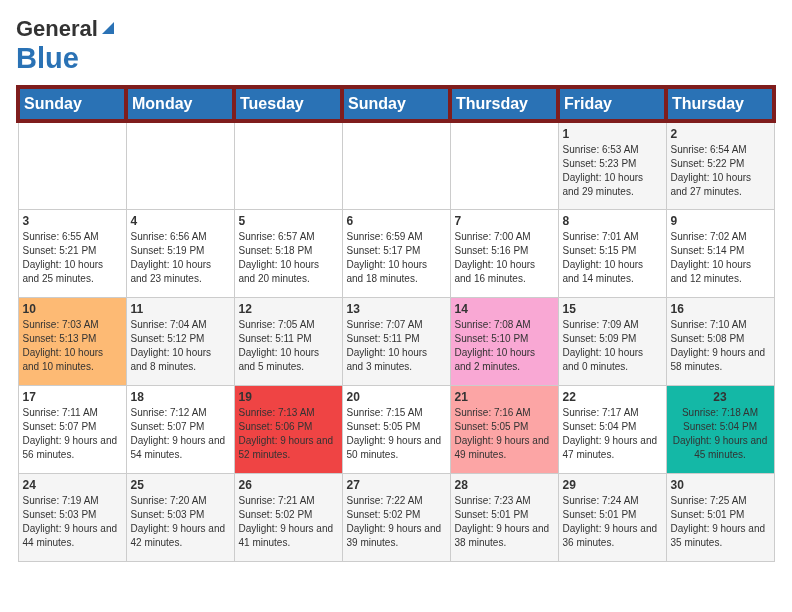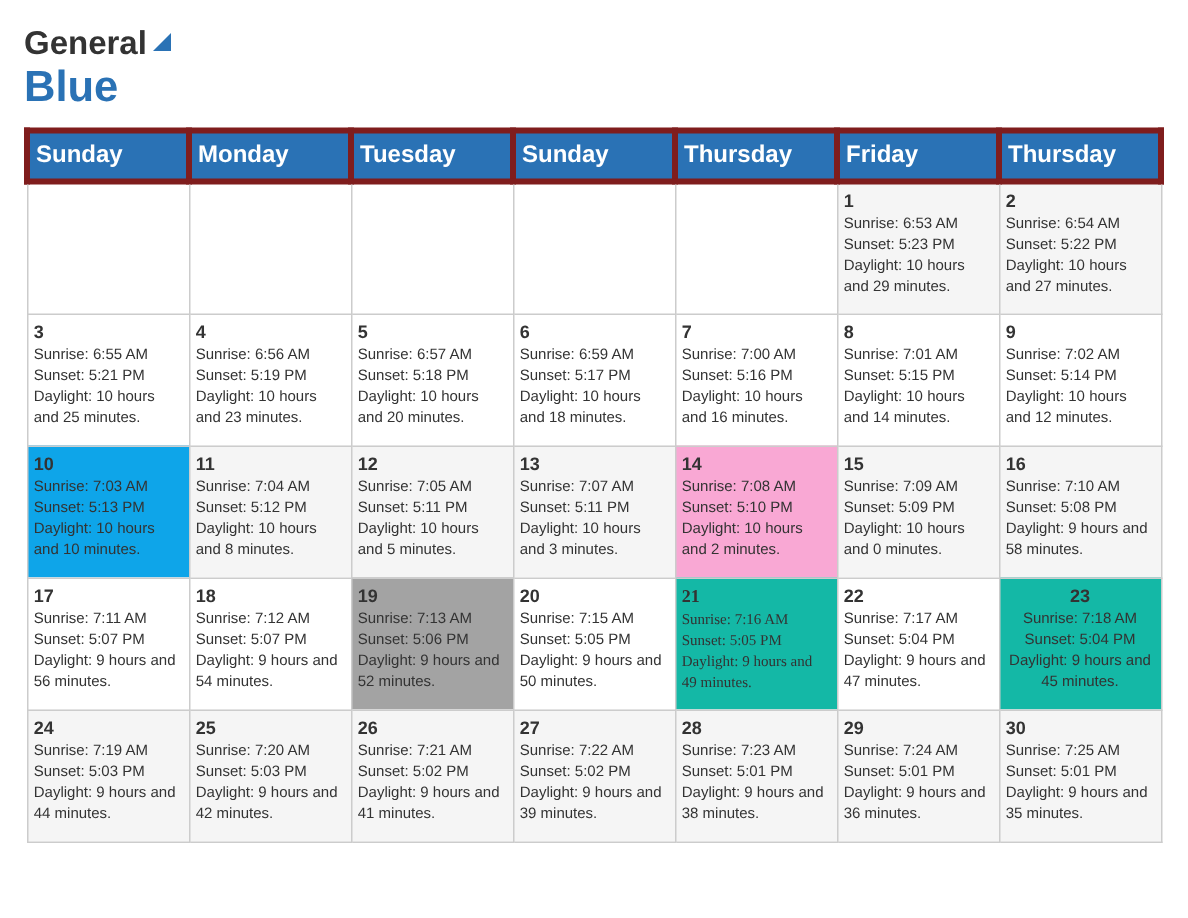--- a/index.html
+++ b/index.html
@@ -157,21 +157,21 @@
         <td style="background: rgb(255, 255, 255);">
           <span class="day-num">8</span>
           <div class="day-info">Sunrise: 7:01 AM<br>Sunset: 5:15 PM<br>Daylight: 10 hours and 14 minutes.</div>
         </td>
         <td style="background: rgb(255, 255, 255);">
           <span class="day-num">9</span>
           <div class="day-info">Sunrise: 7:02 AM<br>Sunset: 5:14 PM<br>Daylight: 10 hours and 12 minutes.</div>
         </td>
       </tr>
       <tr>
-        <td style="background: #0ea5e9;">
+        <td style="background: #fdba74;">
           <span class="day-num">10</span>
           <div class="day-info">Sunrise: 7:03 AM<br>Sunset: 5:13 PM<br>Daylight: 10 hours and 10 minutes.</div>
         </td>
         <td style="background: rgb(245, 245, 245);">
           <span class="day-num">11</span>
           <div class="day-info">Sunrise: 7:04 AM<br>Sunset: 5:12 PM<br>Daylight: 10 hours and 8 minutes.</div>
         </td>
         <td style="background: rgb(245, 245, 245);">
           <span class="day-num">12</span>
           <div class="day-info">Sunrise: 7:05 AM<br>Sunset: 5:11 PM<br>Daylight: 10 hours and 5 minutes.</div>
@@ -195,29 +195,29 @@
       </tr>
       <tr>
         <td style="background: rgb(255, 255, 255);">
           <span class="day-num">17</span>
           <div class="day-info">Sunrise: 7:11 AM<br>Sunset: 5:07 PM<br>Daylight: 9 hours and 56 minutes.</div>
         </td>
         <td style="background: rgb(255, 255, 255);">
           <span class="day-num">18</span>
           <div class="day-info">Sunrise: 7:12 AM<br>Sunset: 5:07 PM<br>Daylight: 9 hours and 54 minutes.</div>
         </td>
-        <td style="background: #a3a3a3;">
+        <td style="background: #ef4444;">
           <span class="day-num">19</span>
           <div class="day-info">Sunrise: 7:13 AM<br>Sunset: 5:06 PM<br>Daylight: 9 hours and 52 minutes.</div>
         </td>
         <td style="background: rgb(255, 255, 255);">
           <span class="day-num">20</span>
           <div class="day-info">Sunrise: 7:15 AM<br>Sunset: 5:05 PM<br>Daylight: 9 hours and 50 minutes.</div>
         </td>
-        <td style="background: #14b8a6; font-family: Liberation Serif, serif;">
+        <td style="background: #fca5a5;">
           <span class="day-num">21</span>
           <div class="day-info">Sunrise: 7:16 AM<br>Sunset: 5:05 PM<br>Daylight: 9 hours and 49 minutes.</div>
         </td>
         <td style="background: rgb(255, 255, 255);">
           <span class="day-num">22</span>
           <div class="day-info">Sunrise: 7:17 AM<br>Sunset: 5:04 PM<br>Daylight: 9 hours and 47 minutes.</div>
         </td>
         <td style="background: #14b8a6; text-align: center;">
           <span class="day-num">23</span>
           <div class="day-info">Sunrise: 7:18 AM<br>Sunset: 5:04 PM<br>Daylight: 9 hours and 45 minutes.</div>

